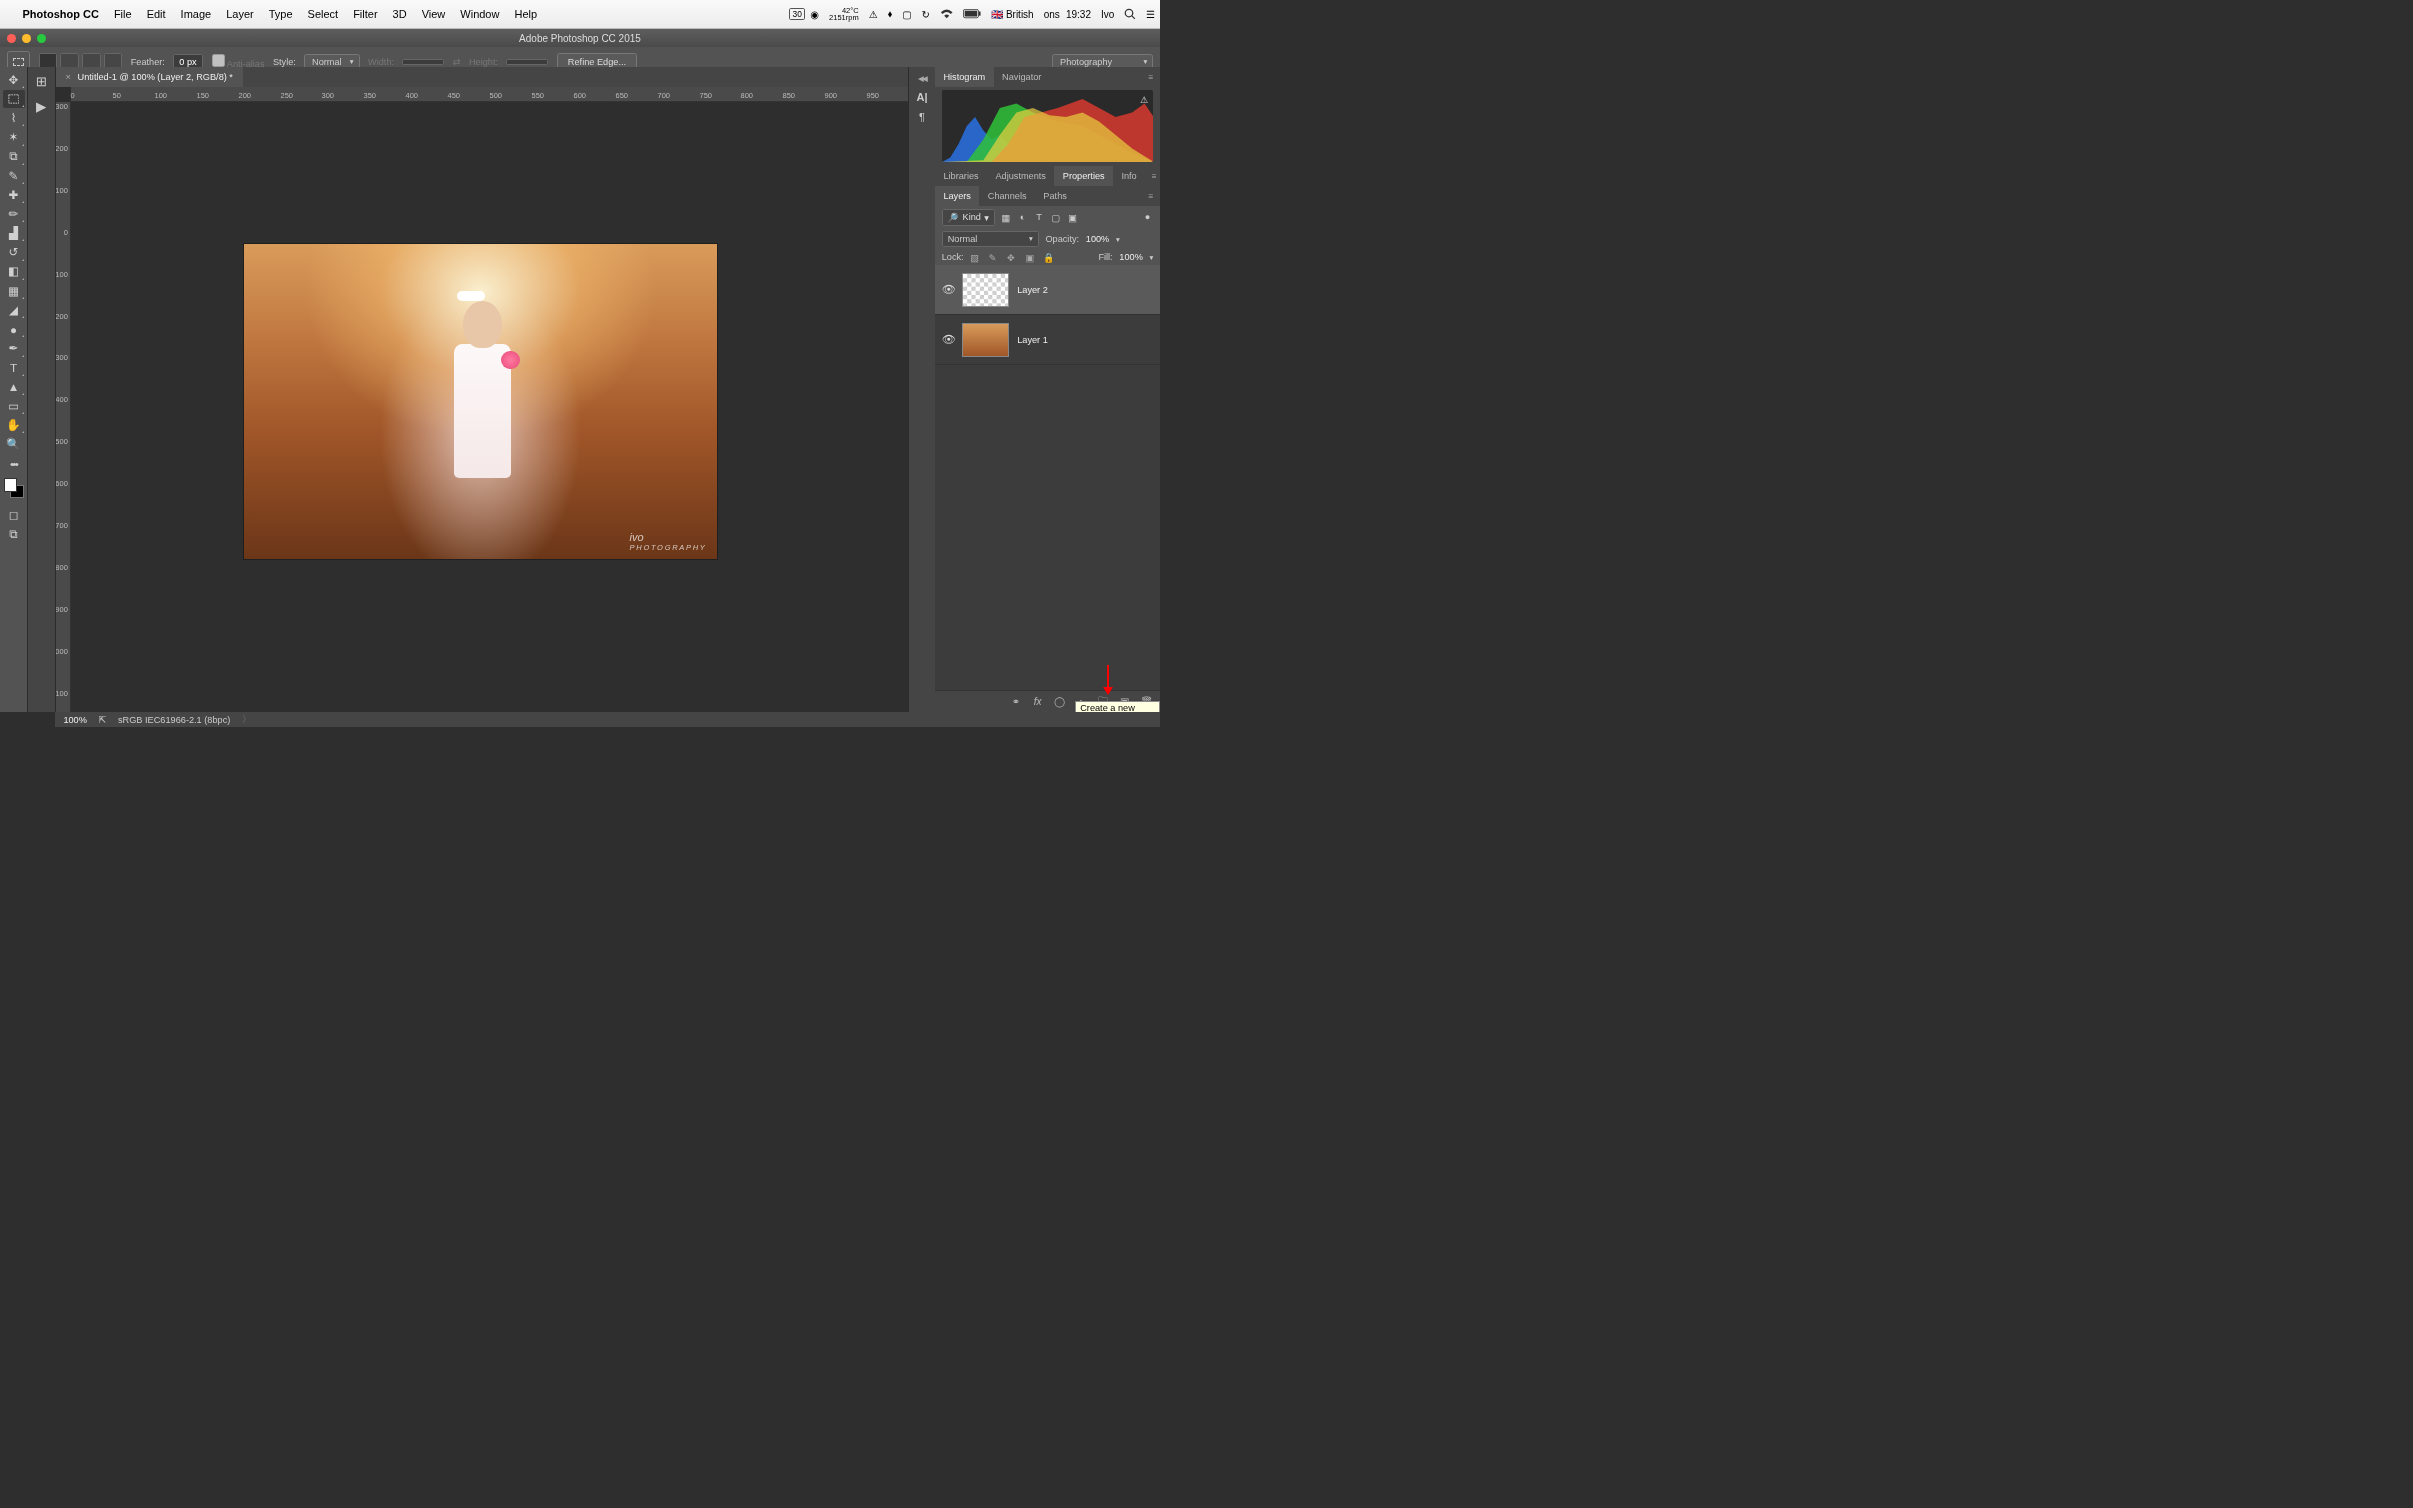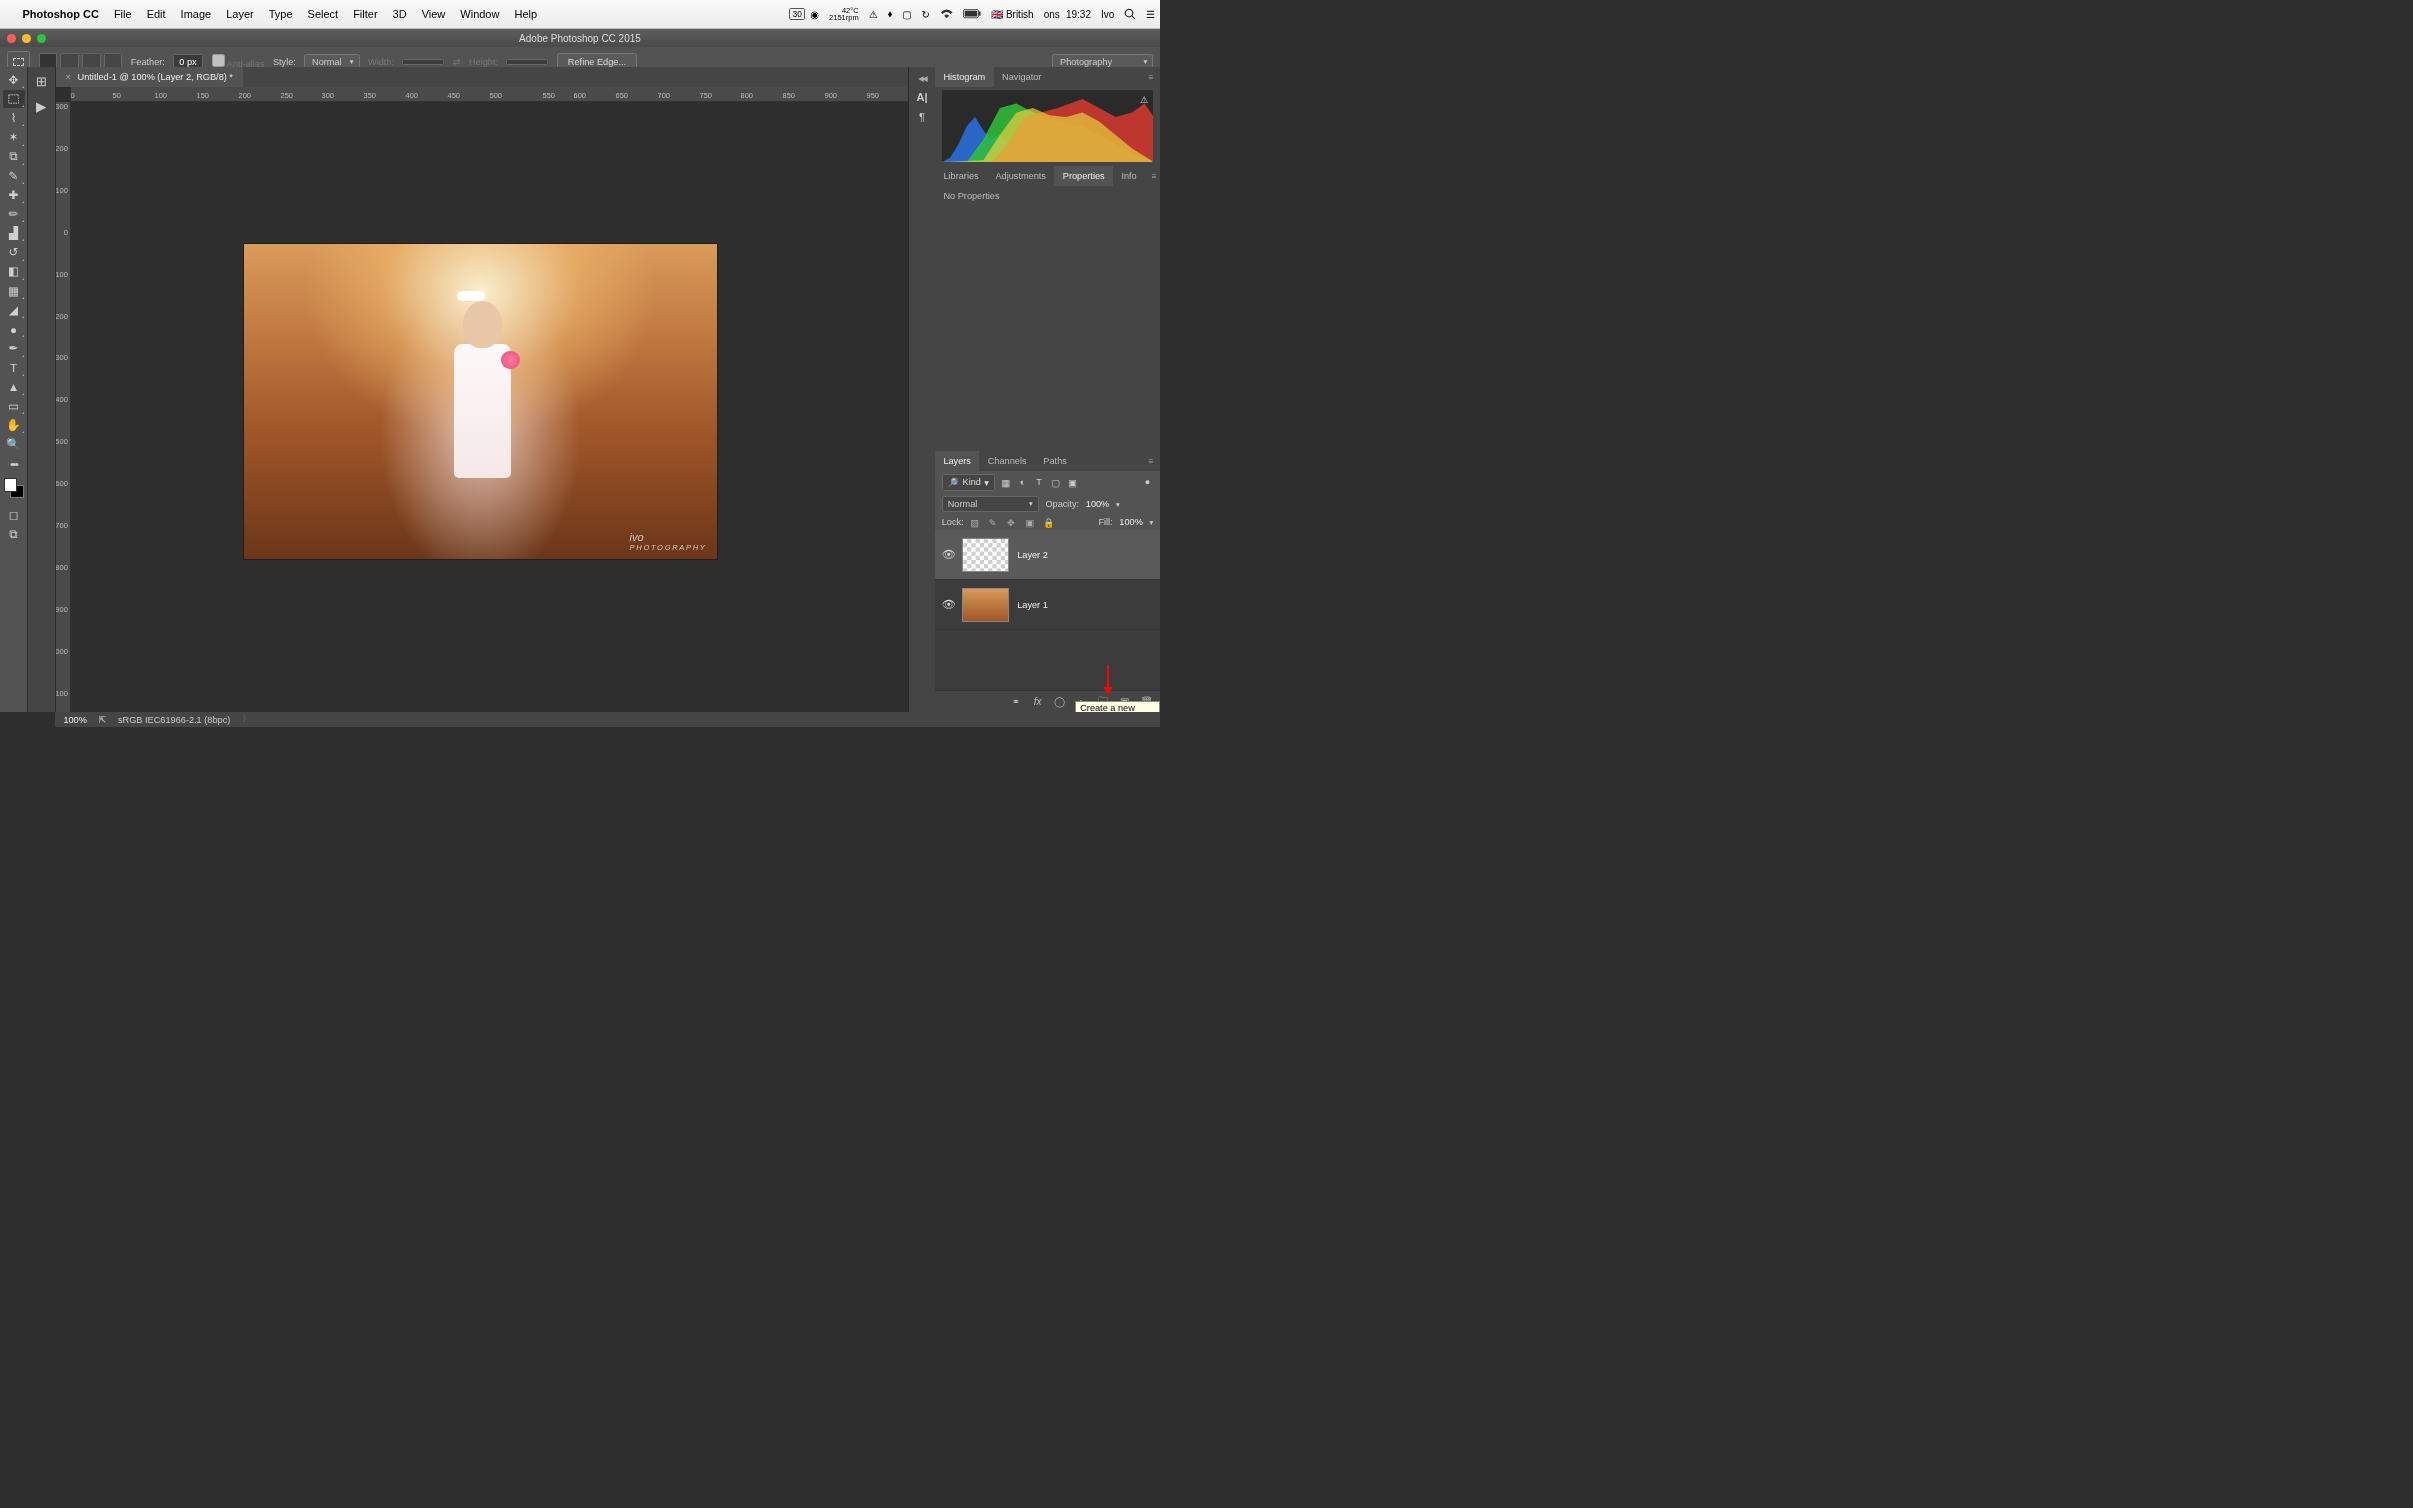--- a/index.html
+++ b/index.html
@@ -264,21 +264,21 @@
         <span style="left: 42px;">50</span>
         <span style="left: 84px;">100</span>
         <span style="left: 126px;">150</span>
         <span style="left: 168px;">200</span>
         <span style="left: 210px;">250</span>
         <span style="left: 251px;">300</span>
         <span style="left: 293px;">350</span>
         <span style="left: 335px;">400</span>
         <span style="left: 377px;">450</span>
         <span style="left: 419px;">500</span>
-        <span style="left: 461px; margin-left: 11px;">550</span>
+        <span style="left: 461px;">550</span>
         <span style="left: 503px;">600</span>
         <span style="left: 545px;">650</span>
         <span style="left: 587px;">700</span>
         <span style="left: 629px;">750</span>
         <span style="left: 670px;">800</span>
         <span style="left: 712px;">850</span>
         <span style="left: 754px;">900</span>
         <span style="left: 796px;">950</span>
       </div>
     <div id="canvaswrap">
@@ -337,23 +337,20 @@
       <span class="warn">⚠</span>
     </div>
 
     <div class="panelhead">
       <span class="ptab">Libraries</span>
       <span class="ptab">Adjustments</span>
       <span class="ptab act">Properties</span>
       <span class="ptab">Info</span>
       <span class="pmenu">≡</span>
     </div>
-    <div id="props-body">
-      <span>No Properties</span>
-    </div>
 
     <div id="layerpanel">
       <div class="panelhead">
         <span class="ptab act">Layers</span>
         <span class="ptab">Channels</span>
         <span class="ptab">Paths</span>
         <span class="pmenu">≡</span>
       </div>
       <div id="lrow1">
         <span class="kind">🔎<span>Kind</span> ▾</span>

